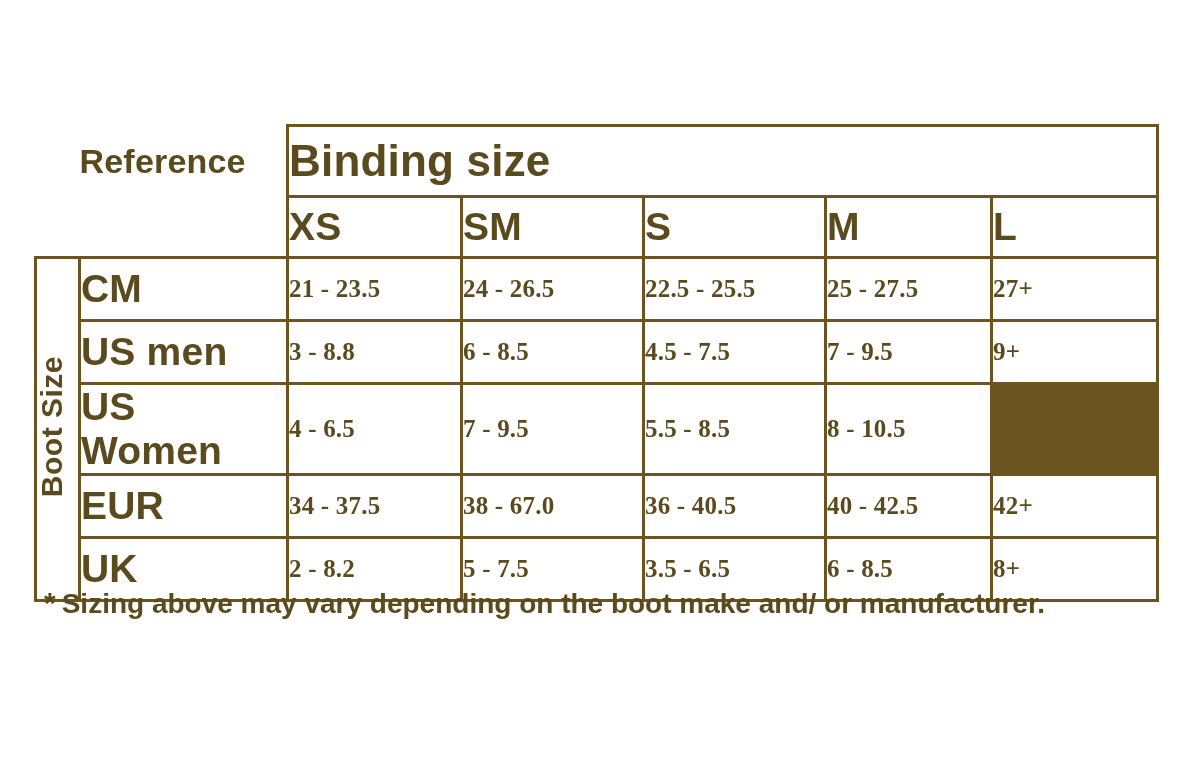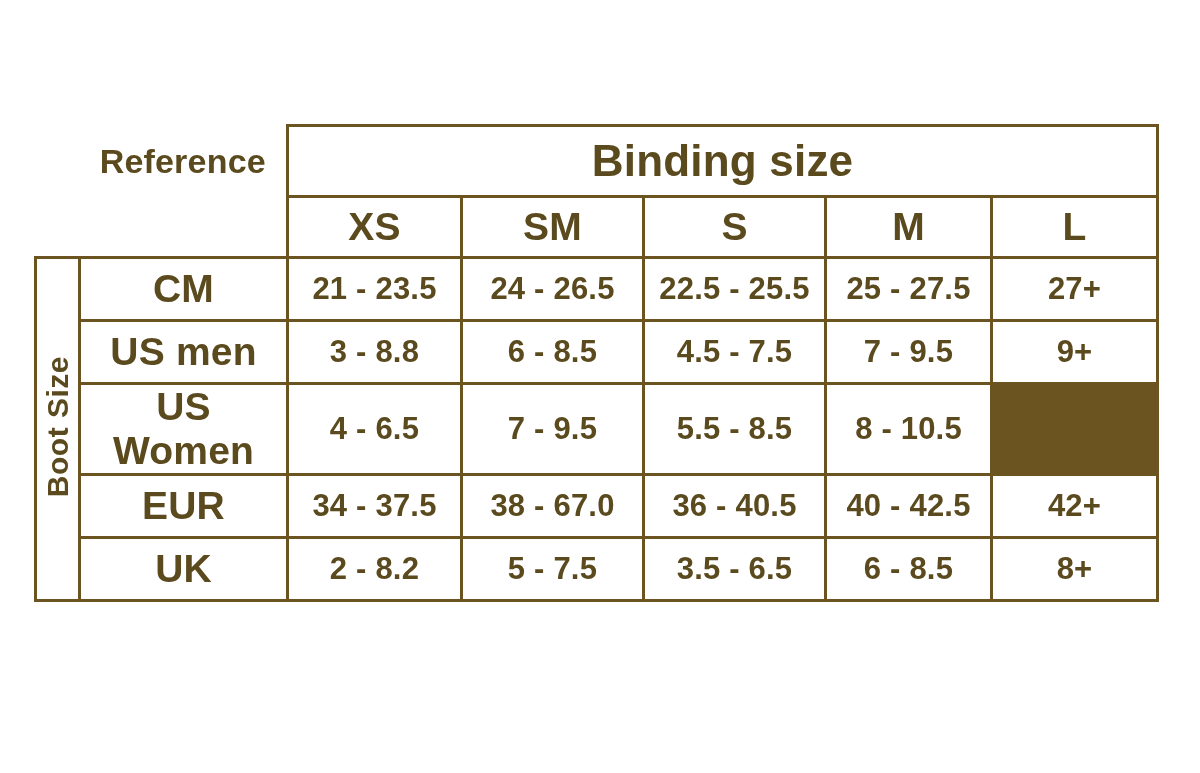--- a/index.html
+++ b/index.html
@@ -32,21 +32,21 @@
     border-collapse: collapse;
     table-layout: fixed;
     width: 1122px;
   }
 
   table.size-table td,
   table.size-table th {
     border: 3px solid #6b5420;
     padding: 0;
     margin: 0;
-    text-align: center;
+    text-align: left;
     vertical-align: middle;
     font-weight: bold;
     color: #5a4a1e;
     letter-spacing: 0.2px;
   }
 
   
   col.c-axis   { width: 44px;  }
   col.c-ref    { width: 208px; }
   col.c-size   { width: 174px; }
@@ -75,23 +75,24 @@
     font-size: 39px;
     height: 58px;
   }
 
   .rowhead {
     font-size: 39px;
     height: 60px;
   }
 
   .cellval {
-    font-size: 31px;
+    font-size: 25px;
     height: 60px;
     white-space: nowrap;
+    font-family: Liberation Serif, serif;
   }
 
   .filled {
     background: #6b5420;
   }
 
   
   .axis-cell {
     position: relative;
     padding: 0;
@@ -200,14 +201,17 @@
         <td class="cellval">2 - 8.2</td>
         <td class="cellval">5 - 7.5</td>
         <td class="cellval">3.5 - 6.5</td>
         <td class="cellval">6 - 8.5</td>
         <td class="cellval">8+</td>
       </tr>
     </tbody>
       </table>
   </div>
 
+  <div class="footnote">
+    <span class="star">*</span><span>Sizing above may vary depending on the boot make and/ or manufacturer.</span>
+  </div>
 
 </div>
 
 </body></html>

